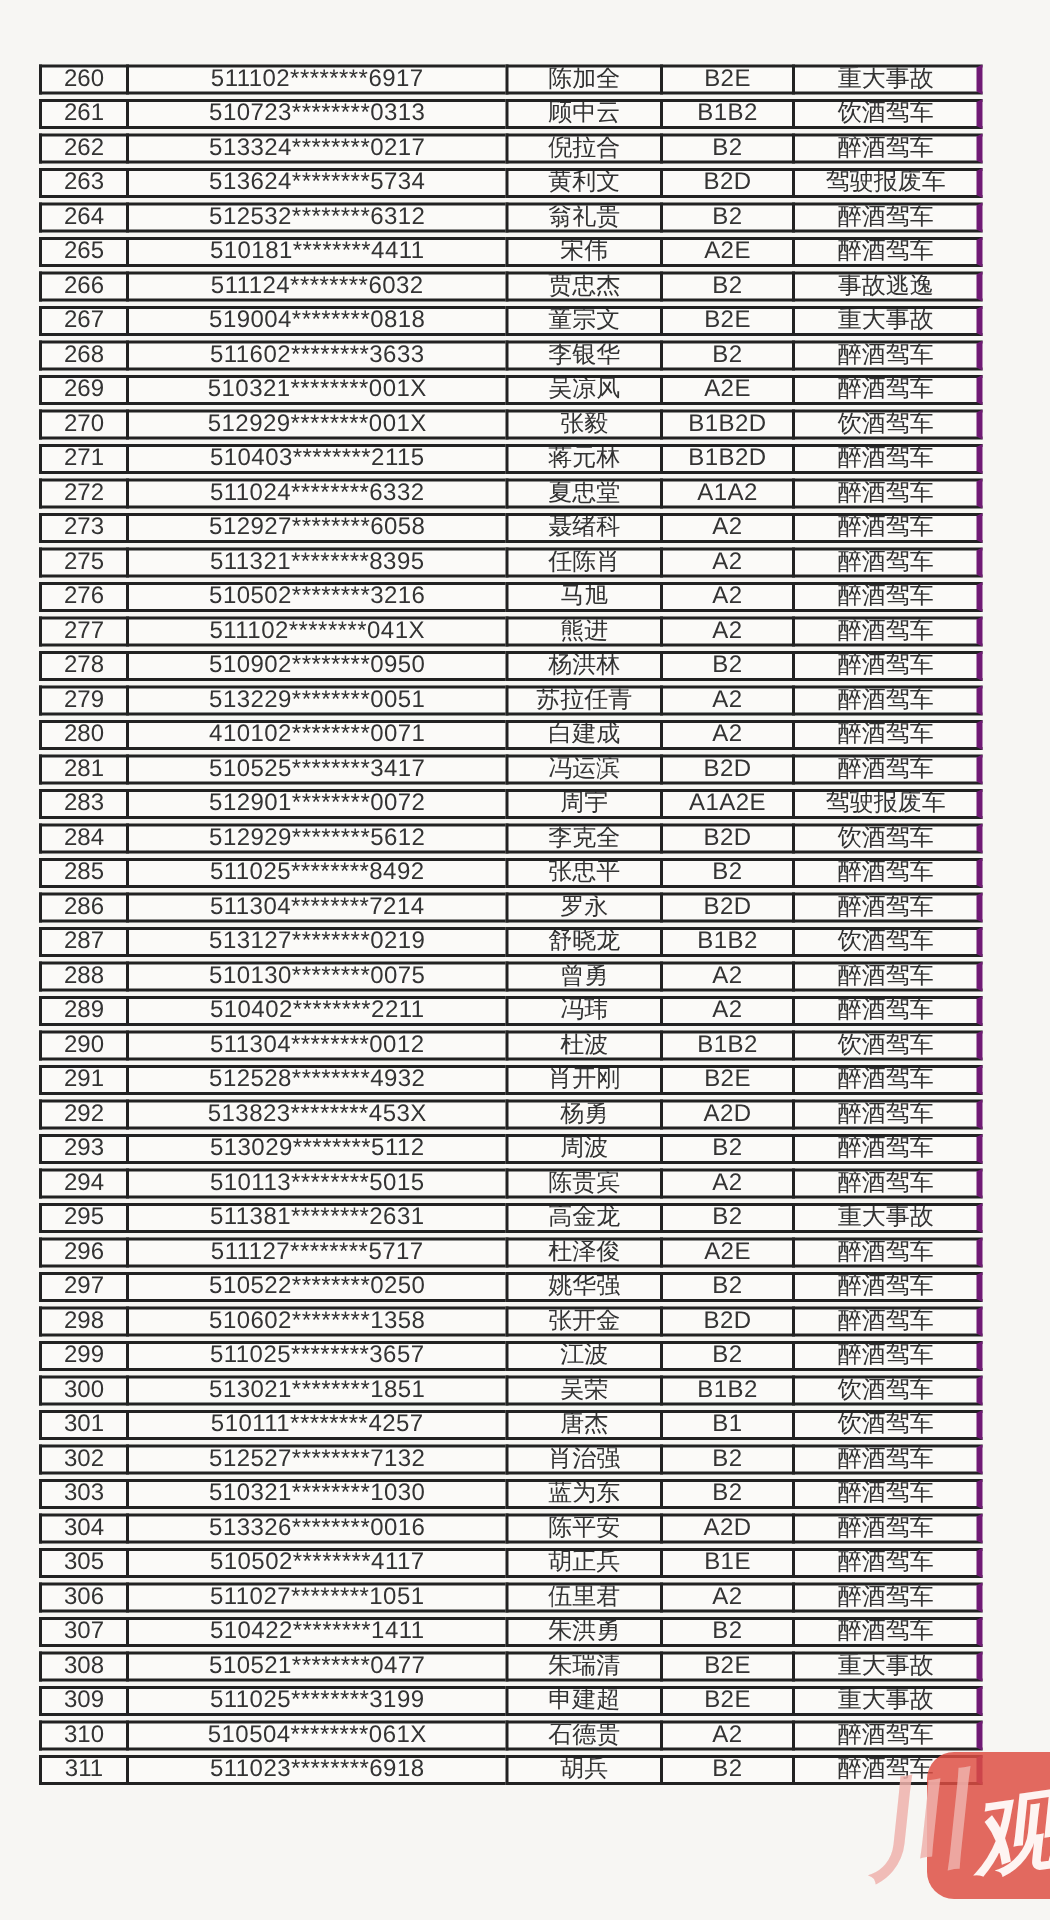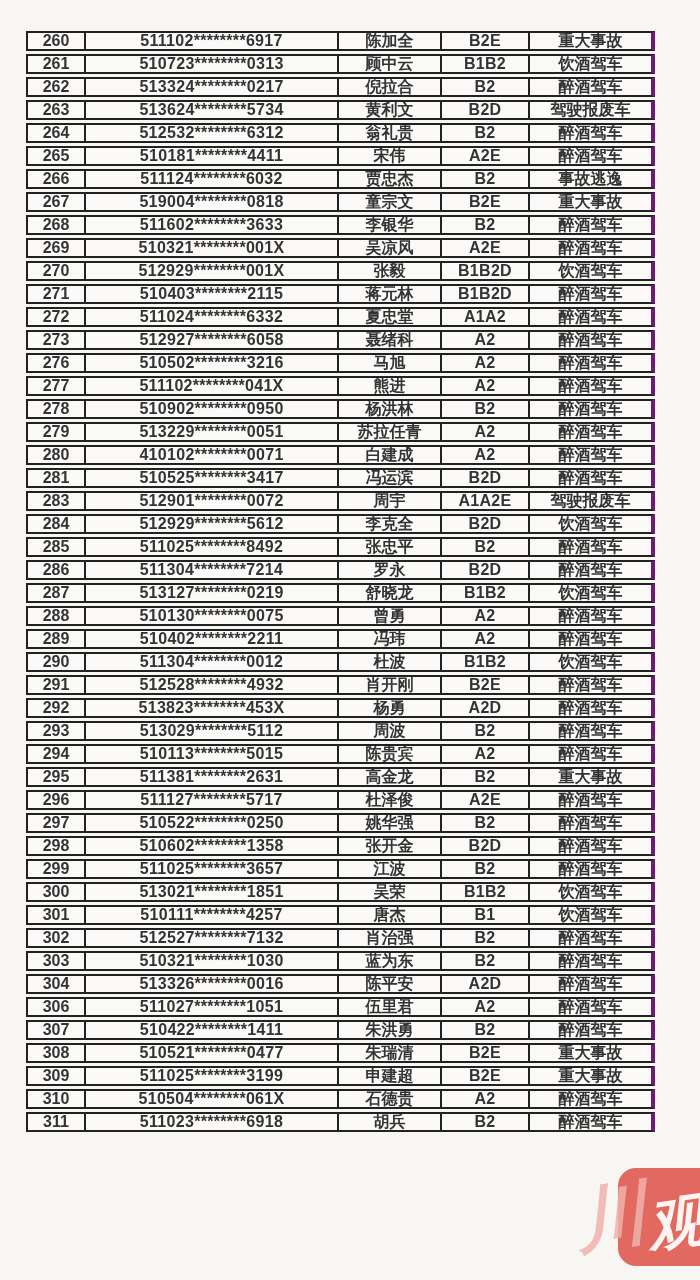--- a/index.html
+++ b/index.html
@@ -7,26 +7,25 @@
     position: relative;
     width: 700px;
     height: 1280px;
     background: #f7f6f3;
     overflow: hidden;
     font-family: "Liberation Sans", "DejaVu Sans", sans-serif;
   }
   table.viol {
     position: absolute;
     left: 26px;
-    top: 28px;
+    top: 40px;
     border-collapse: separate;
     border-spacing: 0 3px;
     table-layout: fixed;
     width: 629px;
-    font-weight: bold;
   }
   col.c-no     { width: 58px; }
   col.c-id     { width: 253px; }
   col.c-name   { width: 103px; }
   col.c-lic    { width: 88px; }
   col.c-reason { width: 127px; }
   table.viol td {
     box-sizing: border-box;
     height: 16.5px;
     line-height: 16px;
@@ -183,20 +182,27 @@
     <td class="c-reason">醉酒驾车</td>
   </tr>
         <tr>
     <td class="c-no">273</td>
     <td class="c-id">512927********6058</td>
     <td class="c-name">聂绪科</td>
     <td class="c-lic">A2</td>
     <td class="c-reason">醉酒驾车</td>
   </tr>
         <tr>
+    <td class="c-no">275</td>
+    <td class="c-id">511321********8395</td>
+    <td class="c-name">任陈肖</td>
+    <td class="c-lic">A2</td>
+    <td class="c-reason">醉酒驾车</td>
+  </tr>
+        <tr>
     <td class="c-no">276</td>
     <td class="c-id">510502********3216</td>
     <td class="c-name">马旭</td>
     <td class="c-lic">A2</td>
     <td class="c-reason">醉酒驾车</td>
   </tr>
         <tr>
     <td class="c-no">277</td>
     <td class="c-id">511102********041X</td>
     <td class="c-name">熊进</td>
@@ -376,20 +382,27 @@
     <td class="c-id">510321********1030</td>
     <td class="c-name">蓝为东</td>
     <td class="c-lic">B2</td>
     <td class="c-reason">醉酒驾车</td>
   </tr>
         <tr>
     <td class="c-no">304</td>
     <td class="c-id">513326********0016</td>
     <td class="c-name">陈平安</td>
     <td class="c-lic">A2D</td>
+    <td class="c-reason">醉酒驾车</td>
+  </tr>
+        <tr>
+    <td class="c-no">305</td>
+    <td class="c-id">510502********4117</td>
+    <td class="c-name">胡正兵</td>
+    <td class="c-lic">B1E</td>
     <td class="c-reason">醉酒驾车</td>
   </tr>
         <tr>
     <td class="c-no">306</td>
     <td class="c-id">511027********1051</td>
     <td class="c-name">伍里君</td>
     <td class="c-lic">A2</td>
     <td class="c-reason">醉酒驾车</td>
   </tr>
         <tr>

